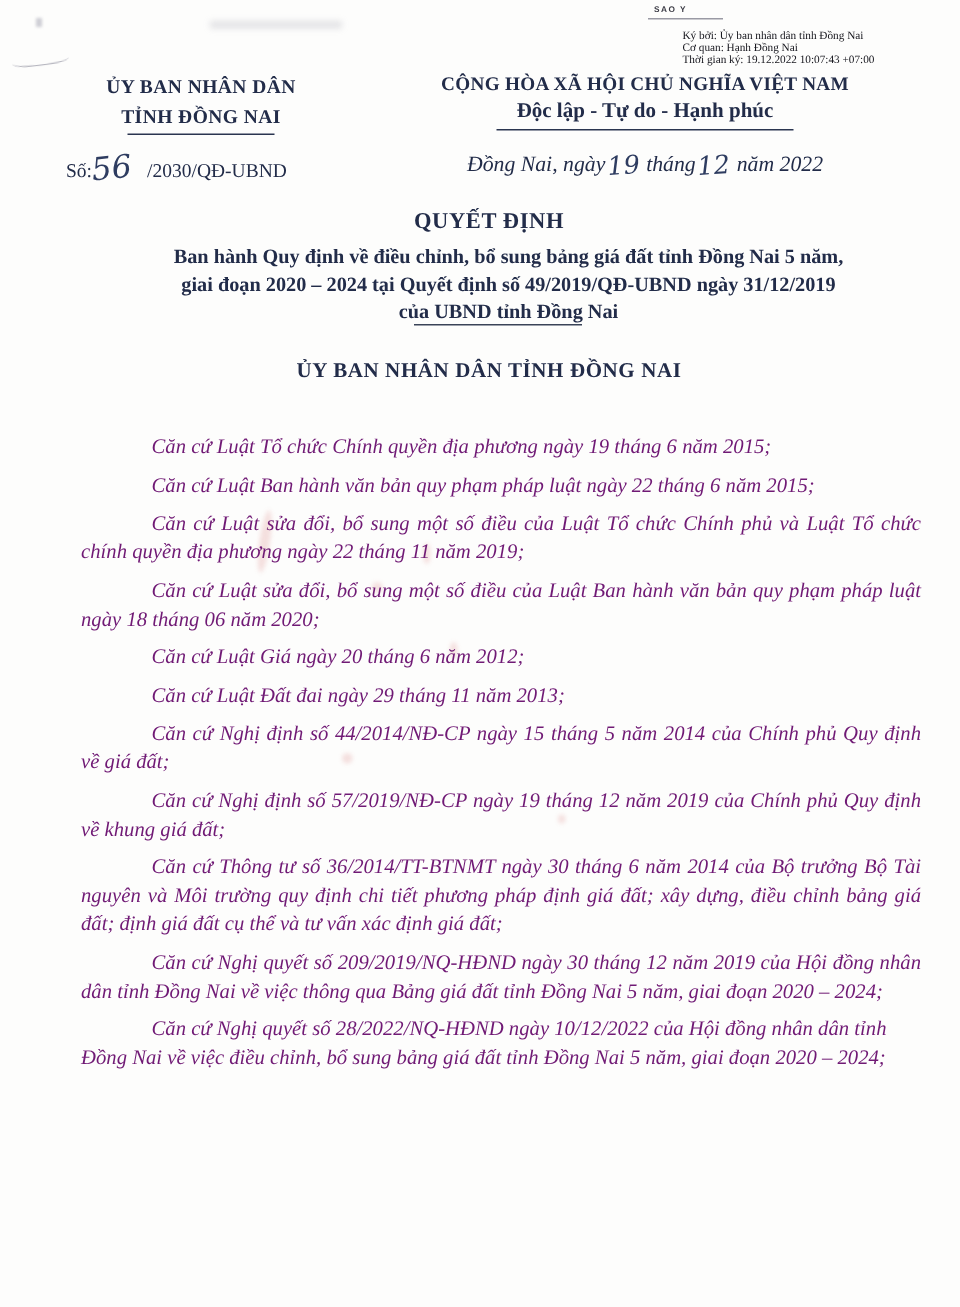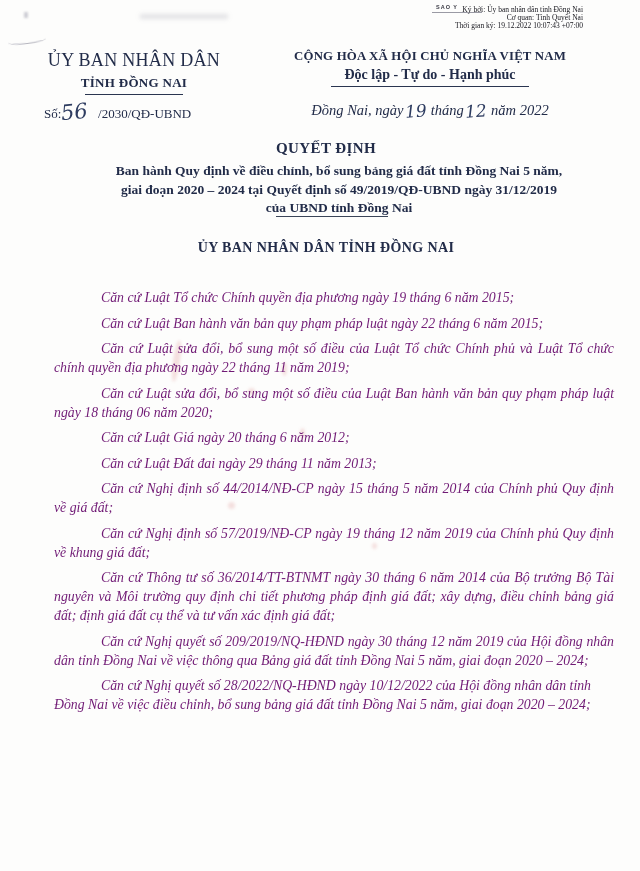--- a/index.html
+++ b/index.html
@@ -18,25 +18,25 @@
   .rb1{left:173px;top:340px;width:7px;height:42px;transform:rotate(8deg);}
   .rb2{left:282px;top:362px;width:5px;height:14px;}
   .rb3{left:248px;top:388px;width:7px;height:7px;}
   .rb4{left:300px;top:428px;width:5px;height:11px;}
   .rb5{left:228px;top:502px;width:7px;height:7px;}
   .rb6{left:372px;top:543px;width:5px;height:6px;}
 
   
   .saoy{position:absolute;left:436px;top:4px;font-family:"Liberation Sans",sans-serif;font-size:5.5px;font-weight:bold;letter-spacing:1px;color:#3a3a44;}
   .saoy-line{position:absolute;left:432px;top:12px;width:50px;border-top:1px solid #9a9aa4;}
-  .sigblock{position:absolute;left:455px;top:6px;font-size:7.5px;line-height:8px;color:#15151c;white-space:nowrap;text-align:right;}
+  .sigblock{position:absolute;left:455px;top:20px;font-size:7.5px;line-height:8px;color:#15151c;white-space:nowrap;}
 
   
   .hdr-left{position:absolute;left:28px;top:50px;width:212px;text-align:center;}
-  .hdr-left .l1{font-weight:normal;font-size:18px;letter-spacing:.3px;}
+  .hdr-left .l1{font-weight:bold;font-size:13px;letter-spacing:.3px;}
   .hdr-left .l2{font-weight:bold;font-size:13px;letter-spacing:.3px;margin-top:4px;}
   .hdr-left .rule{width:98px;margin:3px auto 0;border-top:1.3px solid #2a3550;}
   .docnum{position:absolute;left:44px;top:99px;font-size:13px;white-space:nowrap;}
   .hand{font-family:"DejaVu Serif",serif;font-style:italic;color:#2e3c60;display:inline-block;}
   .hand-56{font-size:21px;transform:rotate(-6deg);margin:0 10px 0 0;position:relative;top:1px;}
   .hdr-right{position:absolute;left:262px;top:49px;width:336px;text-align:center;}
   .hdr-right .l1{font-weight:bold;font-size:12.8px;letter-spacing:.2px;}
   .hdr-right .l2{font-weight:bold;font-size:14px;margin-top:3px;}
   .hdr-right .rule{width:198px;margin:3px auto 0;border-top:1.3px solid #2a3550;}
   .dateline{position:absolute;left:262px;top:99px;width:336px;text-align:center;font-style:italic;font-size:14.5px;white-space:nowrap;}
@@ -68,21 +68,21 @@
   <div class="artifact red-bleed rb2"></div>
   <div class="artifact red-bleed rb3"></div>
   <div class="artifact red-bleed rb4"></div>
   <div class="artifact red-bleed rb5"></div>
   <div class="artifact red-bleed rb6"></div>
 
   <div class="saoy">SAO Y</div>
   <div class="saoy-line"></div>
   <div class="sigblock">
     <div>Ký bởi: Ủy ban nhân dân tỉnh Đồng Nai</div>
-    <div>Cơ quan: Tỉnh Quyết Nai</div>
+    <div>Cơ quan: Hạnh Đồng Nai</div>
     <div>Thời gian ký: 19.12.2022 10:07:43 +07:00</div>
   </div>
 
   <div class="hdr-left">
     <div class="l1">ỦY BAN NHÂN DÂN</div>
     <div class="l2">TỈNH ĐỒNG NAI</div>
     <div class="rule"></div>
   </div>
   <div class="docnum">
     <span>Số:</span><span class="hand hand-56">56</span><span>/2030/QĐ-UBND</span>

